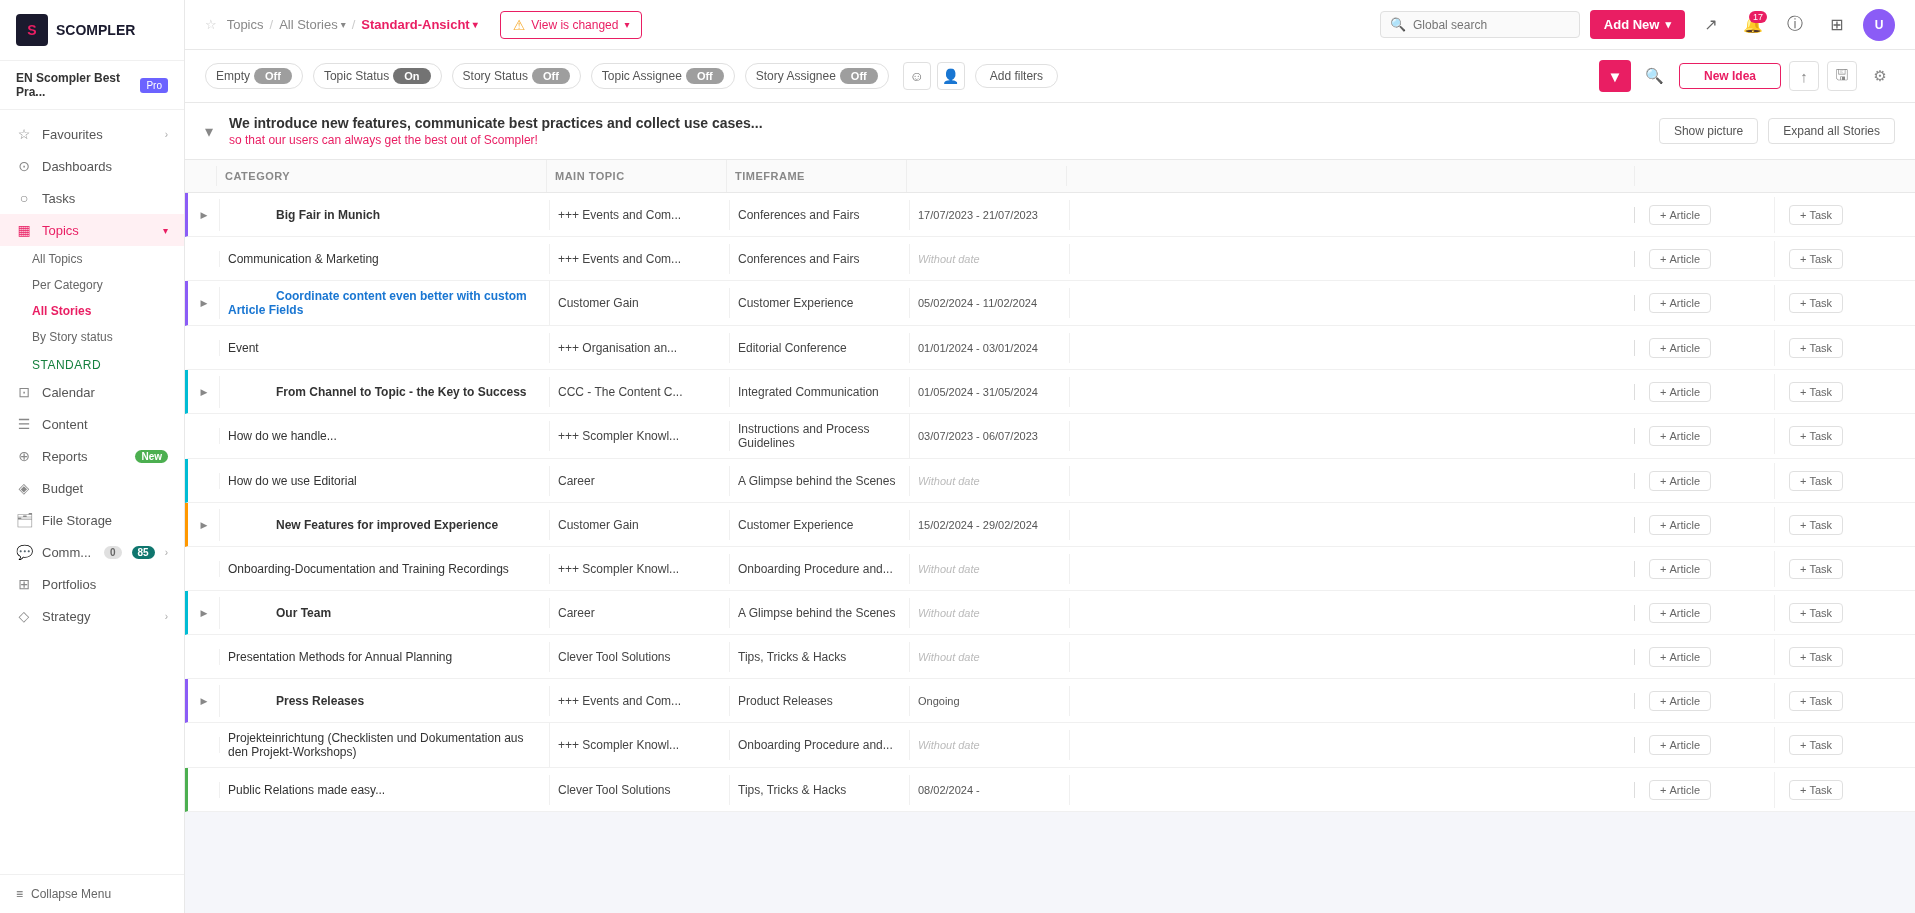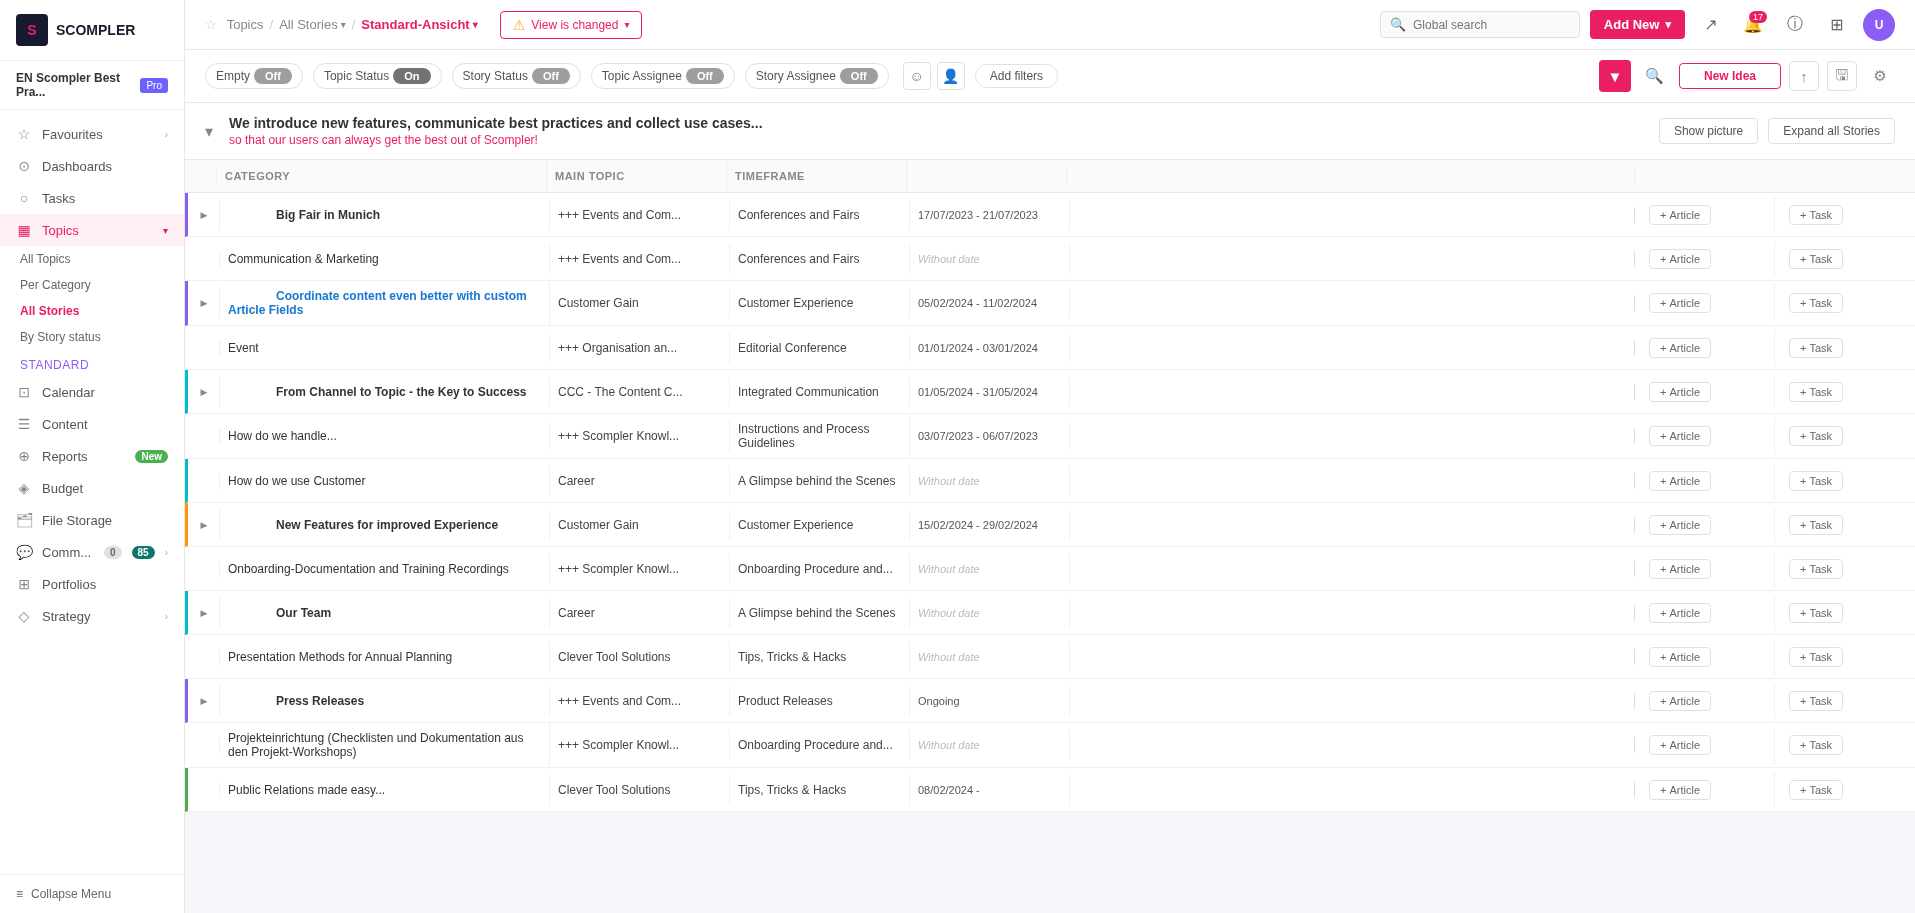--- a/index.html
+++ b/index.html
@@ -51,21 +51,21 @@
     .nav-icon { width: 16px; text-align: center; color: #888; font-size: 14px; }
     .nav-label { flex: 1; }
     .nav-badge {
       background: #e91e63; color: #fff; border-radius: 10px;
       font-size: 10px; padding: 1px 6px; font-weight: 600;
     }
     .nav-badge.blue { background: #0f766e; }
     .nav-badge.green { background: #4caf50; }
     .nav-arrow { color: #aaa; font-size: 10px; }
 
-    .nav-sub { padding-left: 20px; }
+    .nav-sub { padding-left: 32px; }
     .nav-sub-item {
       padding: 6px 16px 6px 0; cursor: pointer; color: #666; font-size: 12px;
     }
     .nav-sub-item.active { color: #e91e63; font-weight: 600; }
 
     .nav-sub-label {
       padding: 4px 16px 4px 42px; font-size: 11px; color: #aaa; font-weight: 600;
       text-transform: uppercase; letter-spacing: 0.5px;
     }
 
@@ -312,21 +312,21 @@
       <span class="nav-arrow" style="color:#e91e63">▾</span>
     </div>
 
     <div class="nav-sub">
       <div class="nav-sub-item">All Topics</div>
       <div class="nav-sub-item">Per Category</div>
       <div class="nav-sub-item active">All Stories</div>
       <div class="nav-sub-item">By Story status</div>
     </div>
     <div class="nav-sub" style="margin-top:4px;">
-      <div class="nav-sub-label" style="padding-left:0;color:#8b5cf6;font-size:12px;font-weight:normal;">Standard</div>
+      <div class="nav-sub-label" style="padding-left:0;color:#15803d;font-size:12px;font-weight:normal;">Standard</div>
     </div>
     <div class="nav-item">
       <span class="nav-icon">⊡</span>
       <span class="nav-label">Calendar</span>
     </div>
     <div class="nav-item">
       <span class="nav-icon">☰</span>
       <span class="nav-label">Content</span>
     </div>
     <div class="nav-item">
@@ -698,21 +698,21 @@
           <span>Task</span>
         </button>
       </div>
     </div>
   </div>
           <div class="table-row has-indicator indicator-teal">
     <div class="td">
       
     </div>
     <div class="td">
-      <span class="row-title" style="">How do we use Customer</span>
+      <span class="row-title" style="">How do we use Editorial</span>
     </div>
     <div class="td">
       <span>Career</span>
     </div>
     <div class="td">
       <span>A Glimpse behind the Scenes</span>
     </div>
     <div class="td">
       <span class="without-date">Without date</span>
     </div>

